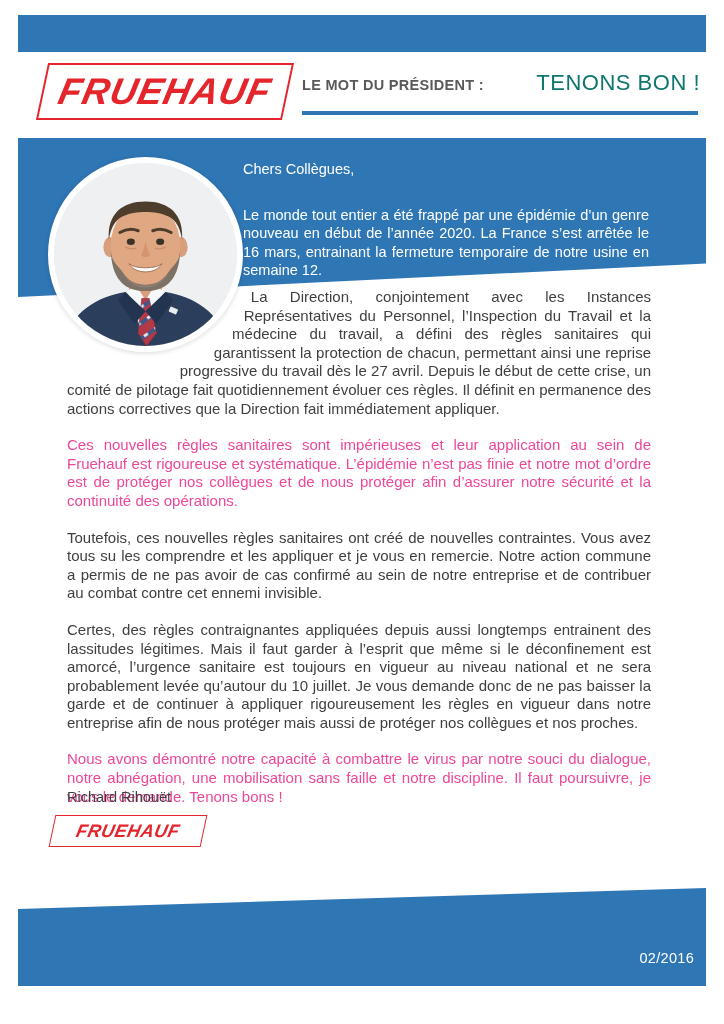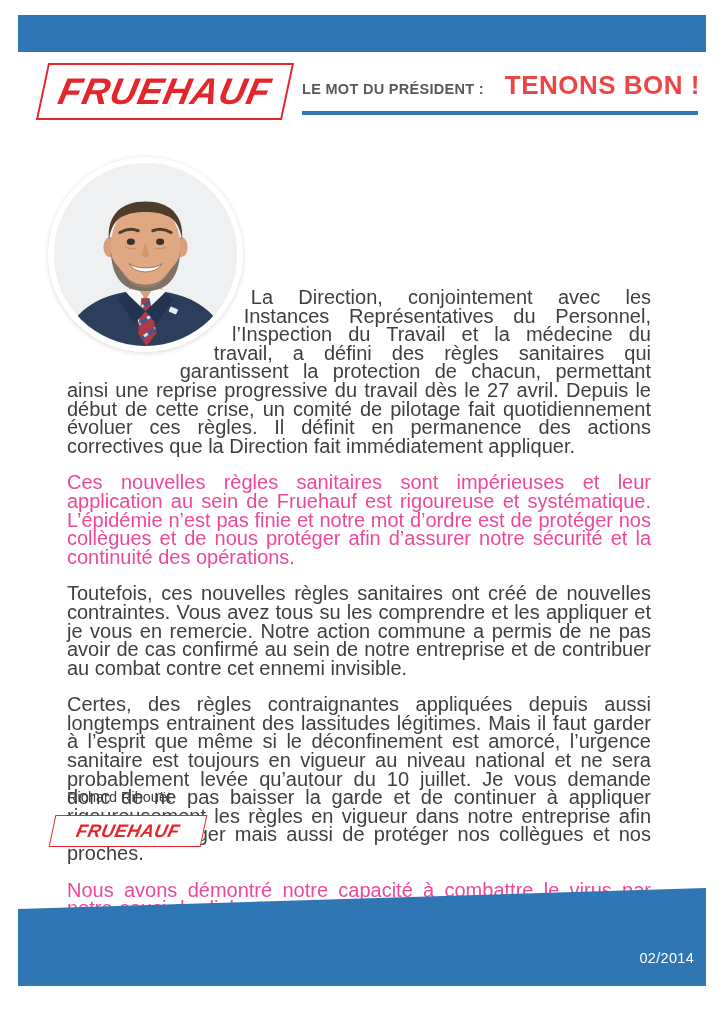--- a/index.html
+++ b/index.html
@@ -39,21 +39,21 @@
   .title-row{
     position:absolute;left:302px;top:70px;width:398px;height:40px;
     display:flex;align-items:baseline;justify-content:space-between;
     white-space:nowrap;
     text-align:center;
   }
   .title-prefix{
     color:#595959;font-weight:bold;font-size:14.5px;letter-spacing:0.3px;
   }
   .title-main{
-    color:#ef4444;font-weight:bold;font-size:26px;letter-spacing:0.5px;
+    color:#0f766e;font-weight:normal;font-size:22px;letter-spacing:0.5px;
   }
   .title-underline{
     position:absolute;left:302px;top:111px;width:396px;height:4px;
     background:#2f76b5;
   }
 
   
   .intro-banner{
     position:absolute;left:18px;top:138px;width:688px;height:159px;
     background:#2f76b5;
@@ -74,21 +74,21 @@
     border:6px solid #ffffff;border-radius:50%;
     background:#eff0f2;overflow:hidden;
     box-shadow:0 1px 5px rgba(0,0,0,0.15);
     z-index:5;
   }
   .president-photo svg{display:block;width:100%;height:100%;}
 
   
   .article{
     position:absolute;left:67px;top:288px;width:584px;
-    color:#3f3f3f;font-size:20px;line-height:18.6px;
+    color:#3f3f3f;font-size:15px;line-height:18.6px;
     text-align:justify;
   }
   .wrap-spacer{
     float:left;width:192px;height:80px;
     shape-outside:circle(110px at 78px -30px);
   }
   .article p{margin:0 0 18px 0;}
   .article p.strong{font-weight:normal;color:#ec4899;}
 
   .signature{
@@ -117,20 +117,26 @@
   <div class="logo-box logo-main">
     <span class="logo-word">FRUEHAUF</span>
   </div>
 
   <div class="title-row">
     <span class="title-prefix">LE MOT DU PRÉSIDENT :</span>
     <span class="title-main">TENONS BON !</span>
   </div>
   <div class="title-underline"></div>
 
+  <div class="intro-banner">
+    <div class="banner-inner">
+      <p class="salutation">Chers Collègues,</p>
+      <p class="intro-paragraph">Le monde tout entier a été frappé par une épidémie d’un genre nouveau en début de l’année 2020. La France s’est arrêtée le 16 mars, entrainant la fermeture temporaire de notre usine en semaine 12.</p>
+    </div>
+  </div>
 
   <div class="president-photo">
     <svg viewBox="0 0 200 200" aria-hidden="true">
       <defs>
         <pattern id="tieStripes" width="14" height="14" patternUnits="userSpaceOnUse" patternTransform="rotate(-35)">
           <rect width="14" height="14" fill="#b23947"></rect>
           <rect y="0" width="4" height="14" fill="#3a5a8c" transform="rotate(90 7 7)"></rect>
           <rect y="9" width="3" height="14" fill="#e8eaf0" transform="rotate(90 7 7)"></rect>
         </pattern>
       </defs>
@@ -182,16 +188,16 @@
     <p class="strong">Nous avons démontré notre capacité à combattre le virus par notre souci du dialogue, notre abnégation, une mobilisation sans faille et notre discipline. Il faut poursuivre, je vous le demande. Tenons bons !</p>
   </div>
 
   <div class="signature">Richard Rihouët</div>
 
   <div class="logo-box logo-footer">
     <span class="logo-word">FRUEHAUF</span>
   </div>
 
   <div class="bottom-band">
-    <span class="issue-number">02/2014</span>
+    <span class="issue-number">02/2016</span>
   </div>
 
 </div>
 
 </body></html>

